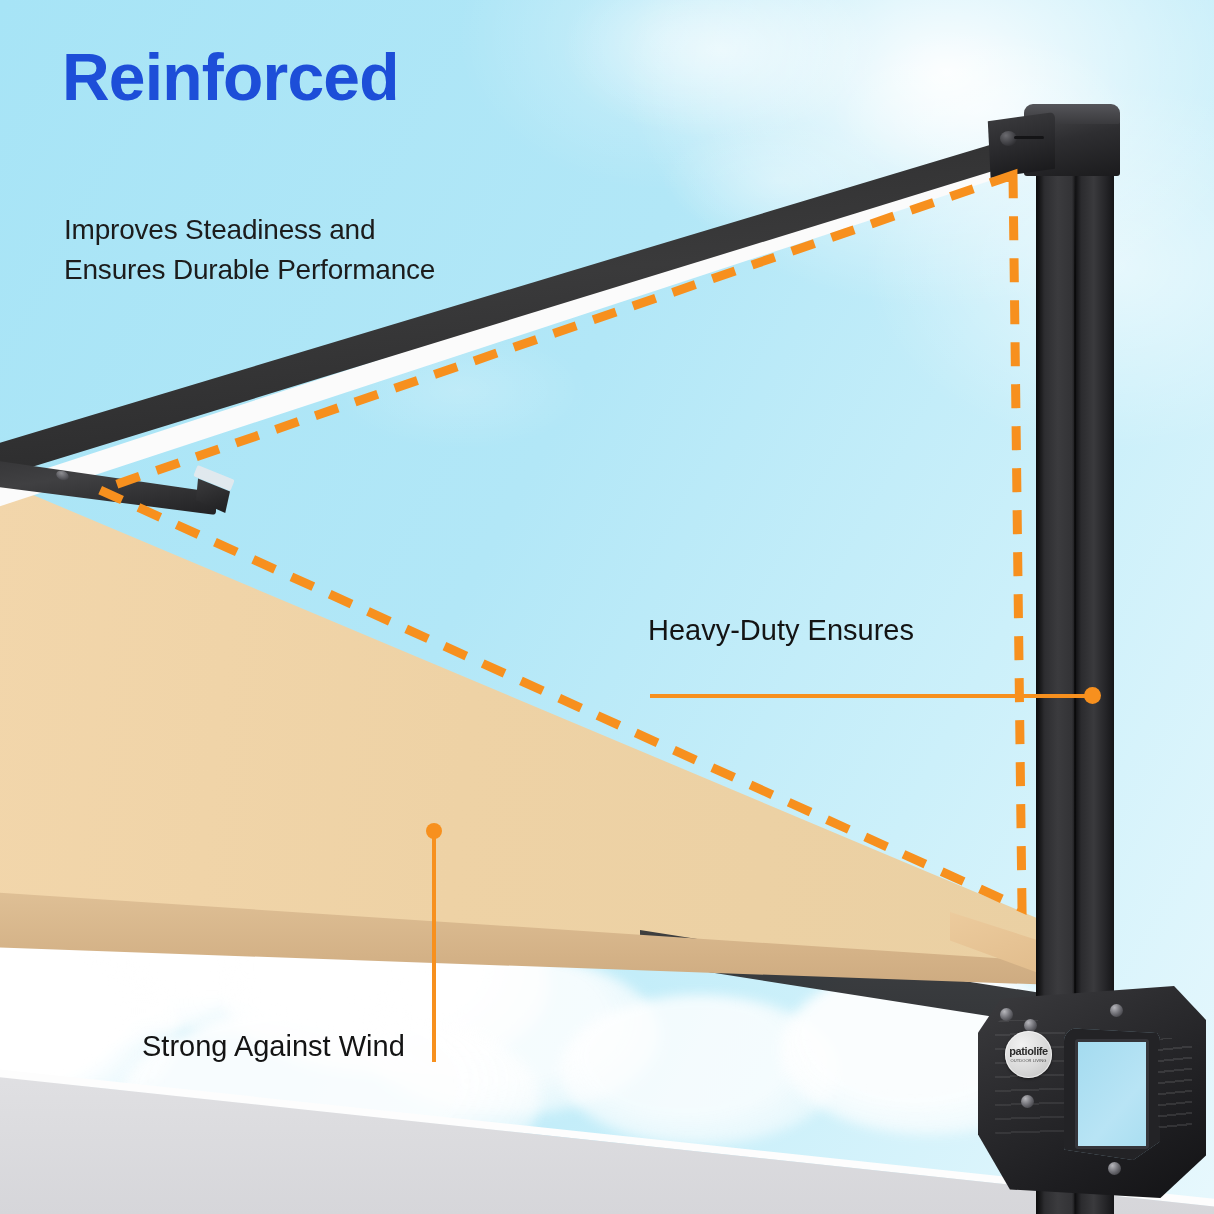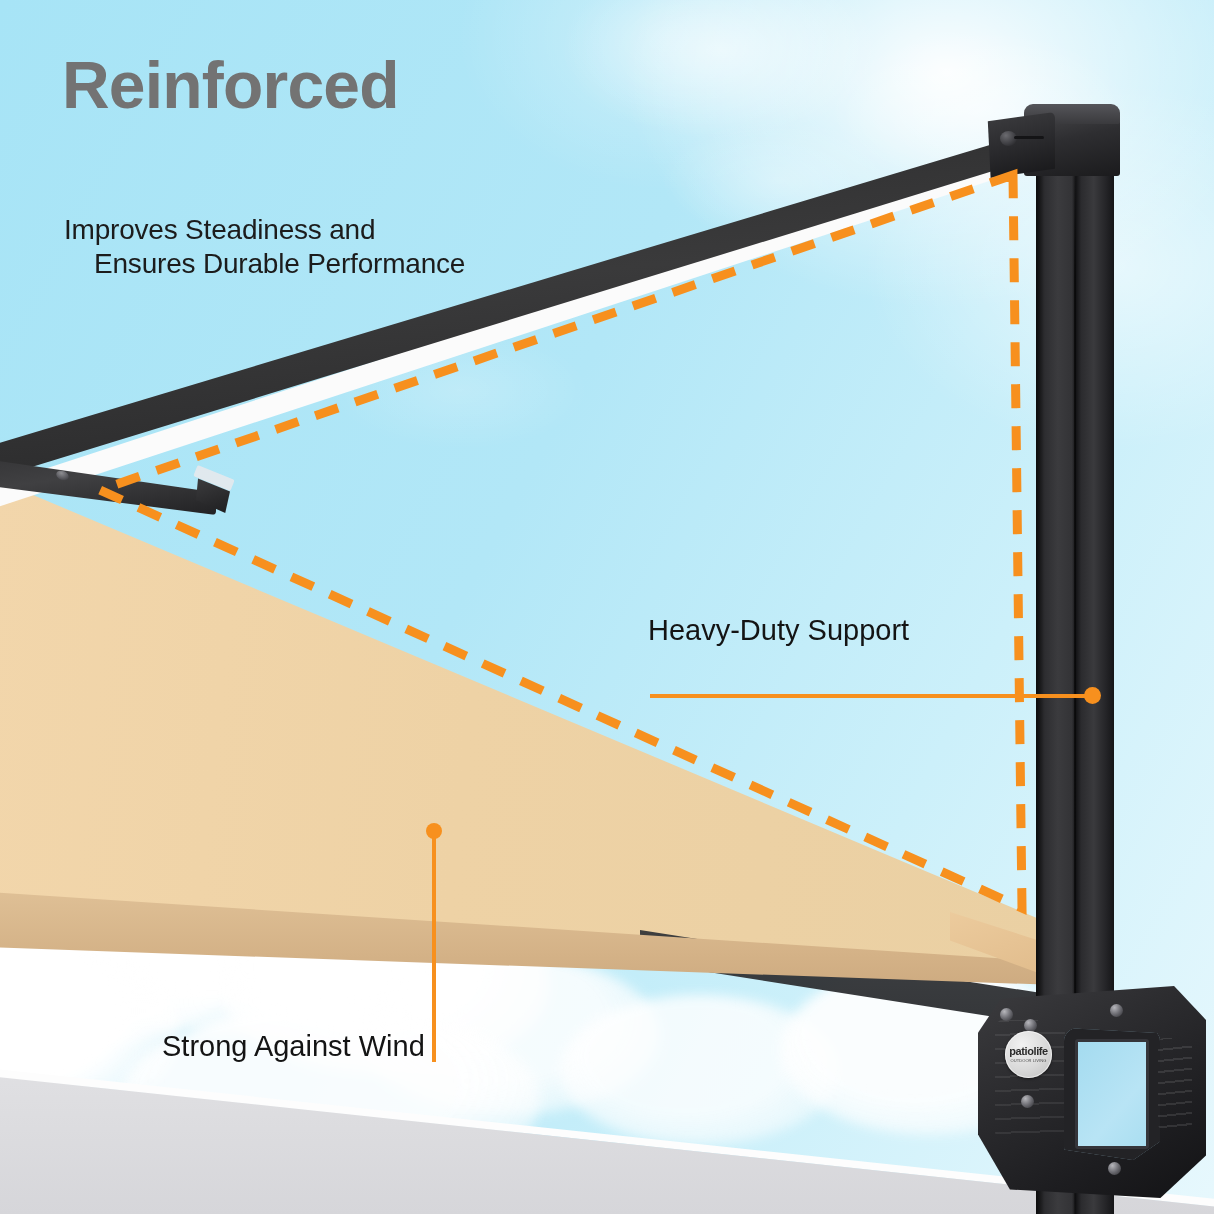--- a/index.html
+++ b/index.html
@@ -325,24 +325,24 @@
     justify-content: center;
     overflow: hidden;
   }
   .badge-mark { font-size: 11px; color: #2b2b2b; letter-spacing: -0.4px; line-height: 1; font-weight: 700; }
   .badge-sub  { font-size: 4px; color: #4a4a4a; letter-spacing: 0.1px; line-height: 1; margin-top: 2px; }
 
   
   .headline-1 {
     position: absolute;
     left: 62px;
-    top: 52px;
+    top: 44px;
     font-size: 66px;
     font-weight: 700;
-    color: #737373;
+    color: #1d4ed8;
     letter-spacing: -0.8px;
     line-height: 1.0;
     white-space: nowrap;
   }
   .headline-2 {
     position: absolute;
     left: 62px;
     top: 126px;
     font-size: 66px;
     font-weight: 700;
@@ -354,39 +354,38 @@
   .subline {
     position: absolute;
     left: 64px;
     font-size: 28px;
     font-weight: 400;
     color: #1c1c1c;
     letter-spacing: -0.2px;
     white-space: nowrap;
   }
   .subline-1 { top: 214px; }
-  .subline-2 { top: 248px; margin-left: 30px; }
+  .subline-2 { top: 254px; }
 
   .callout-right {
     position: absolute;
     left: 648px;
     top: 612px;
     font-size: 29px;
     color: #141414;
     line-height: 1.28;
     white-space: nowrap;
   }
   .callout-left {
     position: absolute;
     left: 142px;
     top: 1030px;
     font-size: 29px;
     color: #141414;
     white-space: nowrap;
-    margin-left: 20px;
   }
 
   
   .leader-h {
     position: absolute;
     left: 650px;
     top: 694px;
     width: 442px;
     height: 4px;
     background: #F7901E;
@@ -485,21 +484,21 @@
     <div class="badge-mark">patiolife</div>
     <div class="badge-sub">OUTDOOR LIVING</div>
   </div>
 
   <div class="headline-1">Reinforced</div>
 
   <div class="subline subline-1">Improves Steadiness and</div>
   <div class="subline subline-2">Ensures Durable Performance</div>
 
   <div class="callout-right">
-    <div>Heavy-Duty Support</div>
+    <div>Heavy-Duty Ensures</div>
   </div>
   <div class="leader-h"></div>
   <div class="leader-h-dot"></div>
 
   <div class="callout-left">Strong Against Wind</div>
   <div class="leader-v"></div>
   <div class="leader-v-dot"></div>
 
 </div>
 

